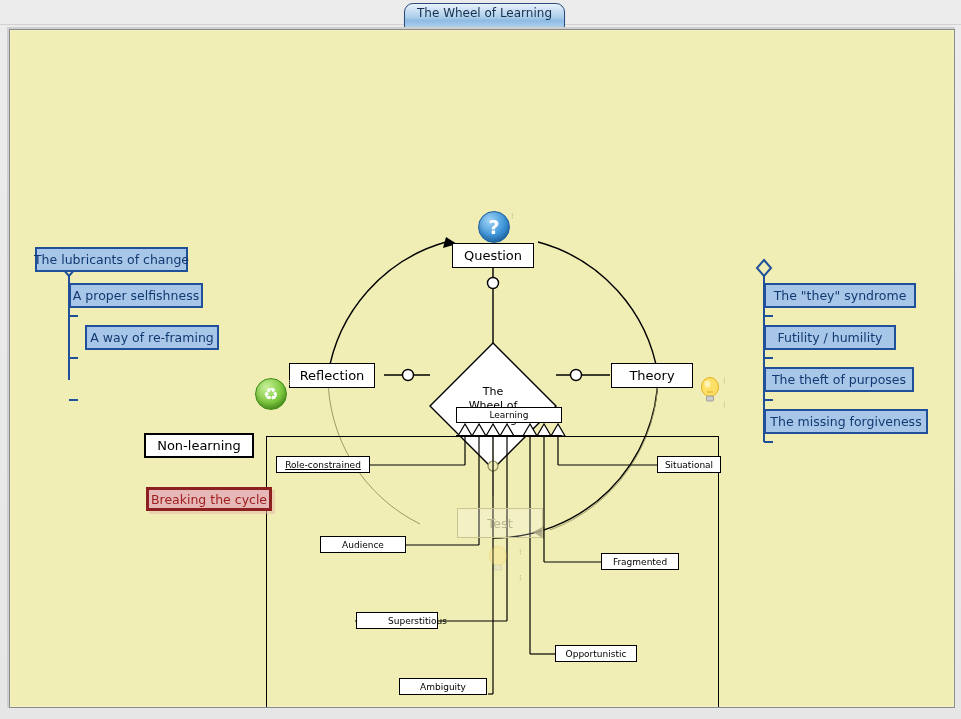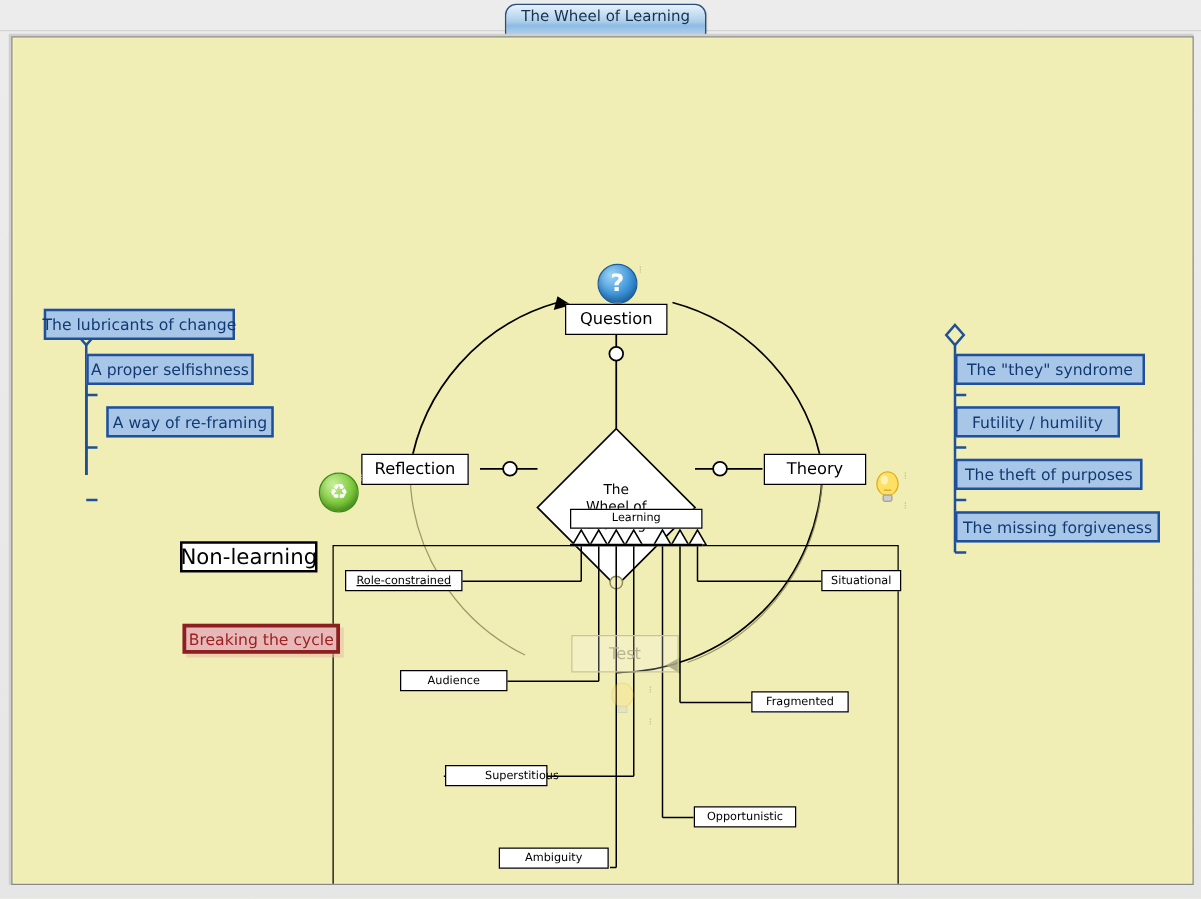--- a/index.html
+++ b/index.html
@@ -69,21 +69,21 @@
     background:#ffffff;border:1px solid #000;
     color:#000;font-size:9px;height:16px;
   }
   .red{
     background:#e6b8b8;border:3px solid #8c2020;
     color:#a02020;font-size:12.5px;height:24px;padding:0 8px;
     box-shadow:3px 3px 0 rgba(230,190,170,.55);
   }
   .nonlearn{
     background:#ffffff;border:2px solid #000;
-    color:#000;font-size:17px;height:25px;padding:0 10px;
+    color:#000;font-size:13px;height:25px;padding:0 10px;
   }
   
   .ghost{
     background:rgba(255,255,255,.22);border:1px solid #c9c590;
     color:#b9b591;font-size:13px;height:30px;padding:0 10px;
   }
 
   
   .diamond-wrap{position:absolute;}
   .diamond-label{
@@ -295,21 +295,21 @@
     <div class="node leaf" style="left:591px;top:523px;width:78px;">Fragmented</div>
 
     <div class="node leaf" style="left:346px;top:582px;width:82px;padding-left:48px;">Superstitious</div>
 
     <div class="node leaf" style="left:545px;top:615px;width:82px;">Opportunistic</div>
 
     <div class="node leaf" style="left:389px;top:648px;width:88px;">Ambiguity</div>
 
     <div class="node nonlearn" style="left:134px;top:403px;width:110px;">Non-learning</div>
 
-    <div class="node red" style="left:136px;top:457px;width:126px;margin-top:12px;">Breaking the cycle</div>
+    <div class="node red" style="left:136px;top:457px;width:126px;">Breaking the cycle</div>
 
     <div class="node blue" style="left:25px;top:217px;width:153px;">The lubricants of change</div>
 
     <div class="node blue" style="left:59px;top:253px;width:134px;">A proper selfishness</div>
 
     <div class="node blue" style="left:75px;top:295px;width:134px;">A way of re-framing</div>
 
 
 
     <div class="node blue" style="left:754px;top:253px;width:152px;">The "they" syndrome</div>

